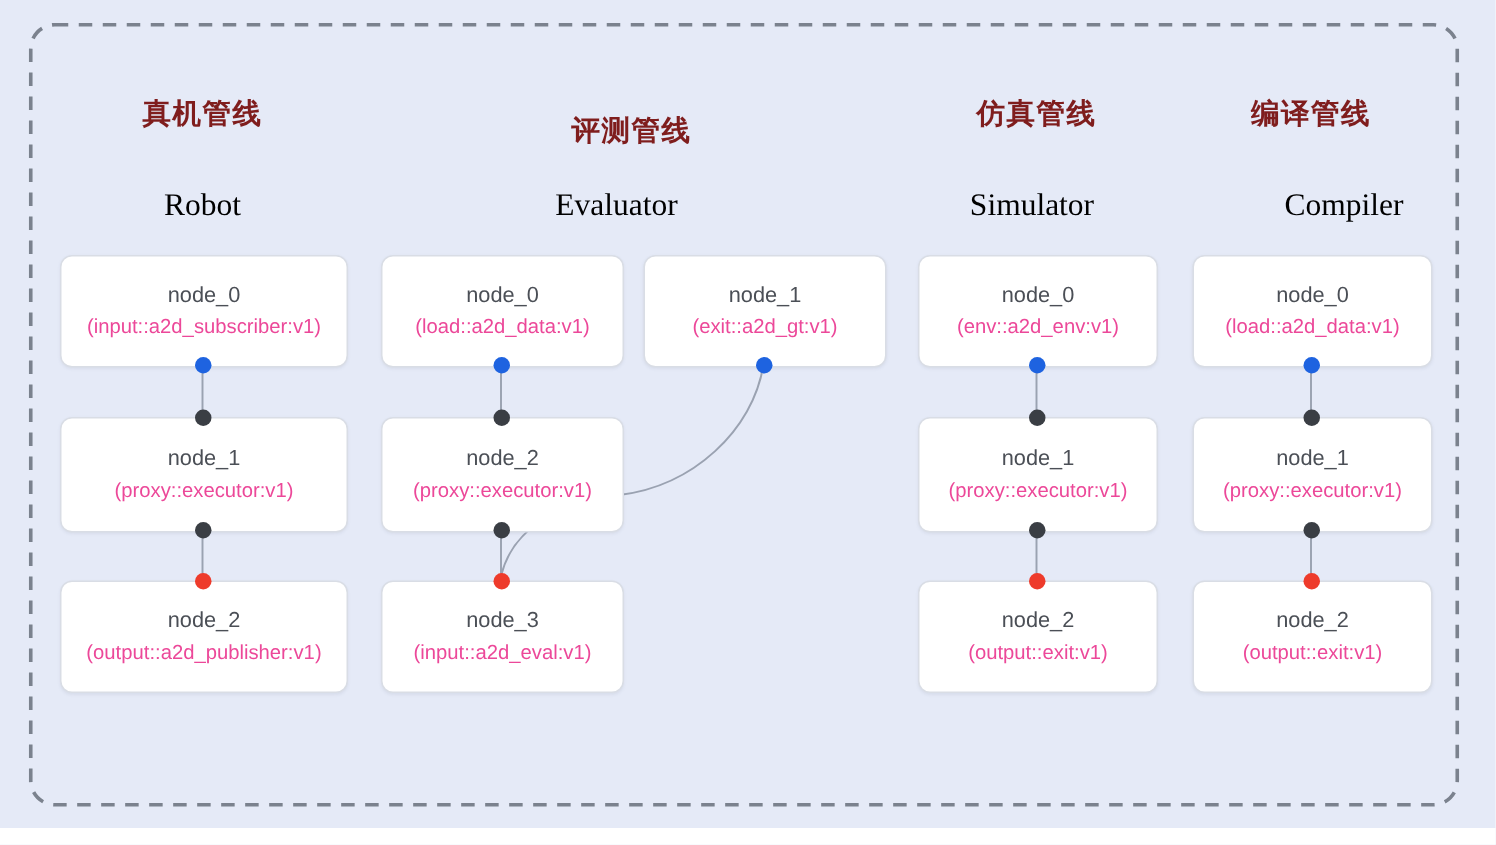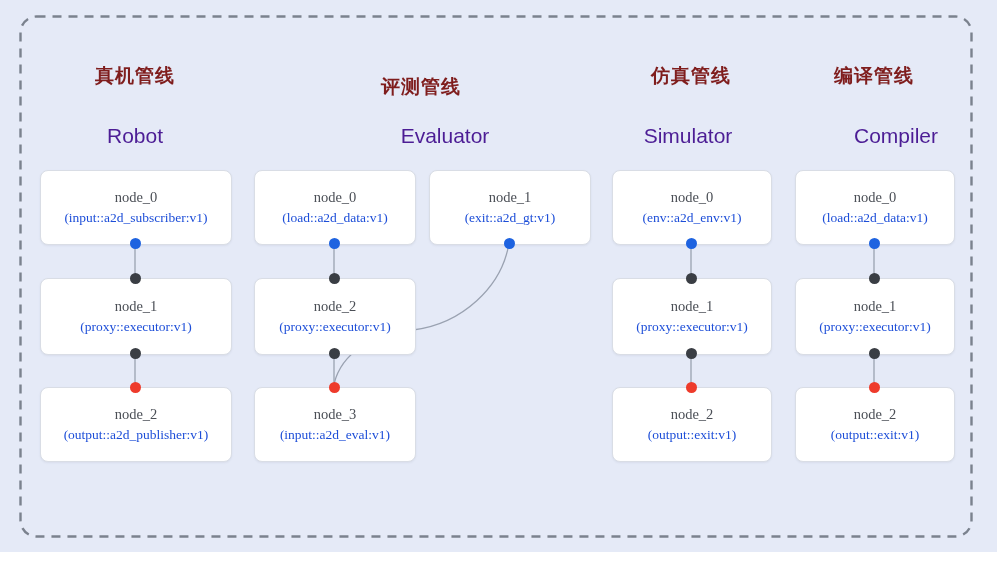--- a/index.html
+++ b/index.html
@@ -16,38 +16,37 @@
     background:#e5eaf7;
   }
   svg.edges{position:absolute;left:0;top:0;z-index:0;}
   .pipe-title-zh{
     position:absolute;transform:translateX(-50%);
     font-size:19px;font-weight:700;color:#7f1d1d;letter-spacing:1px;
     white-space:nowrap;z-index:3;
   }
   .pipe-title-en{
     position:absolute;transform:translateX(-50%);
-    font-size:21px;font-weight:400;color:#4c1d95;
-    white-space:nowrap;z-index:3;
+    font-size:21px;font-weight:400;color:#000000;
+    white-space:nowrap;z-index:3;font-family:Liberation Serif, serif;
   }
   .node{
     position:absolute;z-index:1;
     background:#ffffff;
     border:1px solid #d9dde5;
     border-radius:8px;
     box-shadow:0 1px 2px rgba(120,132,160,0.12);
     display:flex;flex-direction:column;align-items:center;justify-content:center;
     gap:5px;
-    font-family:Liberation Serif, serif;
   }
   .node-title{
     font-size:14.5px;color:#4b4f56;line-height:1.1;
   }
   .node-sub{
-    font-size:13.5px;color:#1d4ed8;line-height:1.1;white-space:nowrap;
+    font-size:13.5px;color:#ec4899;line-height:1.1;white-space:nowrap;
   }
   .dot{
     position:absolute;z-index:2;width:11px;height:11px;border-radius:50%;
   }
   .dot.blue{background:#1e63e0;}
   .dot.black{background:#3a3e44;}
   .dot.red{background:#ee3b2b;}
 </style>
 </head>
 <body>
@@ -74,21 +73,21 @@
       <path d="M874,353 L874,387"></path>
     </g>
   </svg>
 
   <div class="pipe-title-zh" style="left:135px;top:63px">真机管线</div>
   <div class="pipe-title-zh" style="left:421px;top:74px">评测管线</div>
   <div class="pipe-title-zh" style="left:874px;top:63px">编译管线</div>
   <div class="pipe-title-zh" style="left:691px;top:63px">仿真管线</div>
 
   <div class="pipe-title-en" style="left:135px;top:124px">Robot</div>
-  <div class="pipe-title-en" style="left:445px;top:124px">Evaluator</div>
+  <div class="pipe-title-en" style="left:411px;top:124px">Evaluator</div>
   <div class="pipe-title-en" style="left:688px;top:124px">Simulator</div>
   <div class="pipe-title-en" style="left:896px;top:124px">Compiler</div>
 
   <div class="node" style="left:40px;top:170px;width:190px;height:73px">
     <div class="node-title">node_0</div>
     <div class="node-sub">(input::a2d_subscriber:v1)</div>
   </div>
   <div class="node" style="left:40px;top:278px;width:190px;height:75px">
     <div class="node-title">node_1</div>
     <div class="node-sub">(proxy::executor:v1)</div>

